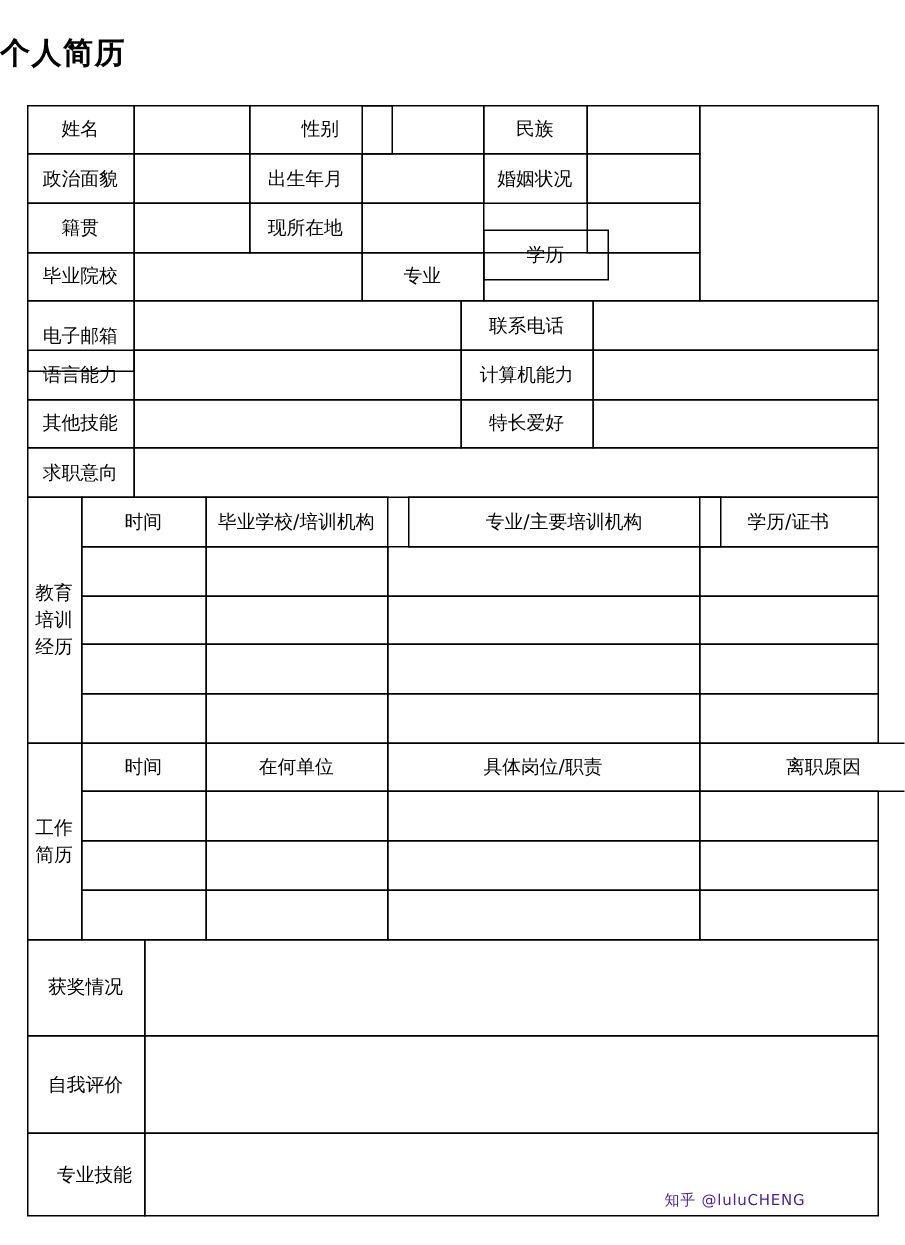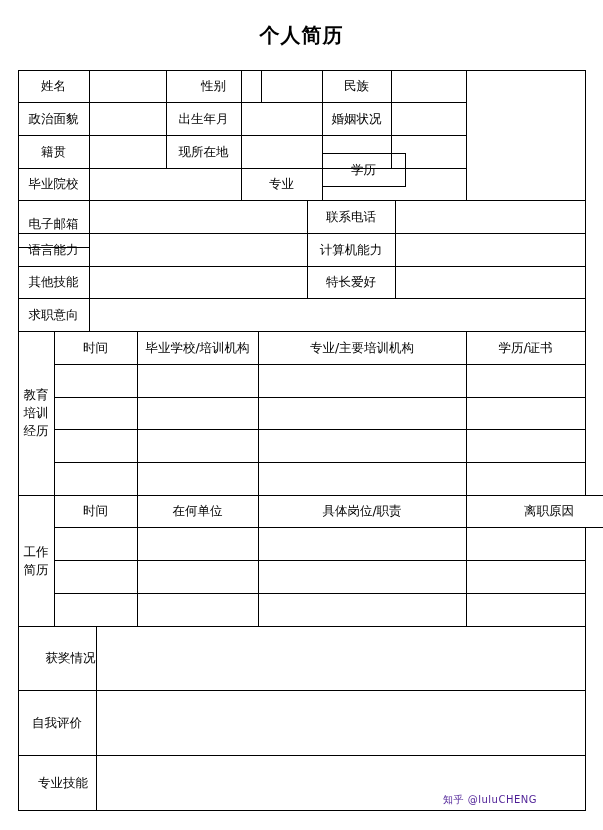--- a/index.html
+++ b/index.html
@@ -1,17 +1,17 @@
 <!DOCTYPE html>
 <html><head>
 <meta charset="utf-8">
 <style>
   html,body{margin:0;padding:0;background:#fff;}
   body{width:603px;height:830px;position:relative;overflow:hidden;font-family:"DejaVu Sans","Liberation Sans",sans-serif;color:#000;}
-  .title{position:absolute;left:0;width:603px;top:22px;text-align:center;font-size:20px;font-weight:bold;letter-spacing:1px;}
+  .title{position:absolute;left:0;width:603px;top:22px;font-size:20px;font-weight:bold;letter-spacing:1px;}
   .cell{position:absolute;box-sizing:border-box;border:1px solid #000;margin:-0.5px;display:flex;align-items:center;justify-content:center;font-size:12.5px;text-align:center;line-height:18px;}
   .vert{writing-mode:horizontal-tb;width:2em;word-break:break-all;line-height:18px;}
   .wm{position:absolute;left:443px;top:793px;font-size:10px;color:#4c1d95;letter-spacing:0.5px;}
 </style>
 </head>
 <body>
 
 <div class="title">个人简历</div>
 
 <div id="grid">
@@ -90,21 +90,21 @@
     <div class="cell" style="left: 89px; top: 298px; width: 497px; height: 34px;"></div>
     <div class="cell" style="left: 18px; top: 331px; width: 37px; height: 165px;">
       <span class="vert">教育培训经历</span>
     </div>
     <div class="cell" style="left: 54px; top: 331px; width: 84px; height: 34px;">
       <span>时间</span>
     </div>
     <div class="cell" style="left: 137px; top: 331px; width: 122px; height: 34px;">
       <span>毕业学校/培训机构</span>
     </div>
-    <div class="cell" style="left: 258px; top: 331px; width: 209px; height: 34px;">
+    <div class="cell" style="left: 272px; top: 331px; width: 209px; height: 34px;">
       <span>专业/主要培训机构</span>
     </div>
     <div class="cell" style="left: 466px; top: 331px; width: 120px; height: 34px;">
       <span>学历/证书</span>
     </div>
     <div class="cell" style="left: 54px; top: 364px; width: 84px; height: 34px;"></div>
     <div class="cell" style="left: 137px; top: 364px; width: 122px; height: 34px;"></div>
     <div class="cell" style="left: 258px; top: 364px; width: 209px; height: 34px;"></div>
     <div class="cell" style="left: 466px; top: 364px; width: 120px; height: 34px;"></div>
     <div class="cell" style="left: 54px; top: 397px; width: 84px; height: 33px;"></div>
@@ -139,21 +139,21 @@
     <div class="cell" style="left: 258px; top: 527px; width: 209px; height: 34px;"></div>
     <div class="cell" style="left: 466px; top: 527px; width: 120px; height: 34px;"></div>
     <div class="cell" style="left: 54px; top: 560px; width: 84px; height: 34px;"></div>
     <div class="cell" style="left: 137px; top: 560px; width: 122px; height: 34px;"></div>
     <div class="cell" style="left: 258px; top: 560px; width: 209px; height: 34px;"></div>
     <div class="cell" style="left: 466px; top: 560px; width: 120px; height: 34px;"></div>
     <div class="cell" style="left: 54px; top: 593px; width: 84px; height: 34px;"></div>
     <div class="cell" style="left: 137px; top: 593px; width: 122px; height: 34px;"></div>
     <div class="cell" style="left: 258px; top: 593px; width: 209px; height: 34px;"></div>
     <div class="cell" style="left: 466px; top: 593px; width: 120px; height: 34px;"></div>
-    <div class="cell" style="left: 18px; top: 626px; width: 79px; height: 65px; justify-content: flex-end;">
+    <div class="cell" style="left: 18px; top: 626px; width: 79px; height: 65px;">
       <span>获奖情况</span>
     </div>
     <div class="cell" style="left: 96px; top: 626px; width: 490px; height: 65px;"></div>
     <div class="cell" style="left: 18px; top: 690px; width: 79px; height: 66px;">
       <span>自我评价</span>
     </div>
     <div class="cell" style="left: 96px; top: 690px; width: 490px; height: 66px;"></div>
     <div class="cell" style="left: 18px; top: 755px; width: 79px; height: 56px; padding-left: 12px;">
       <span>专业技能</span>
     </div>

